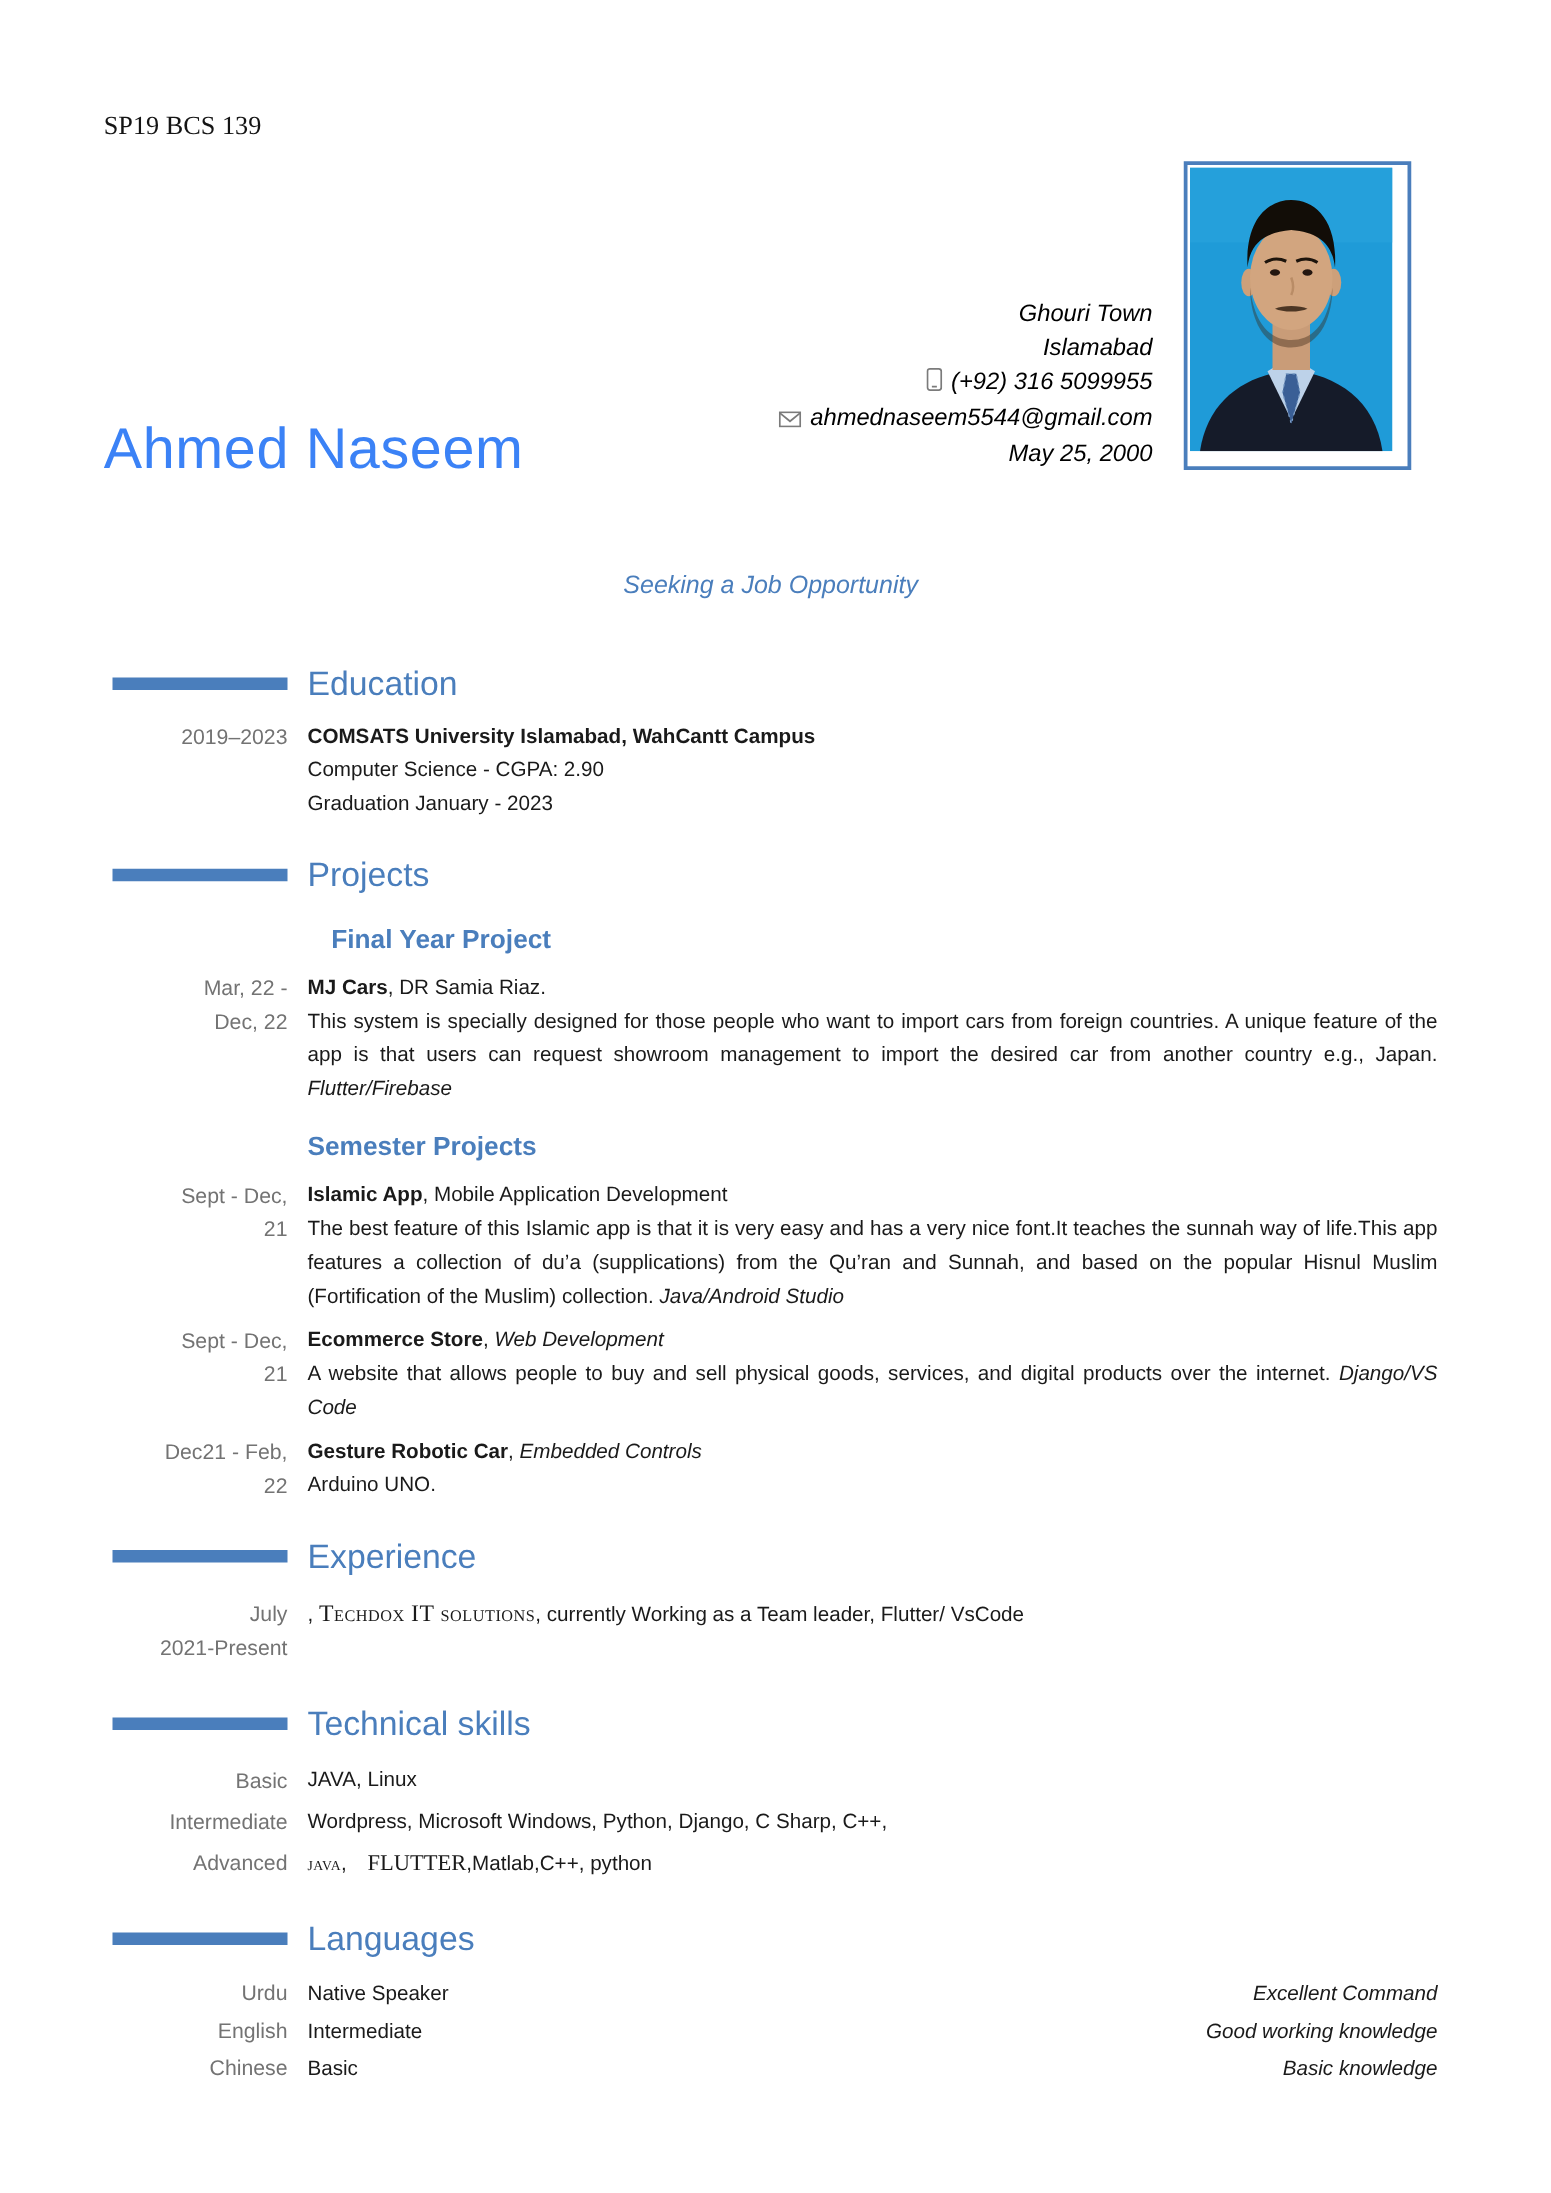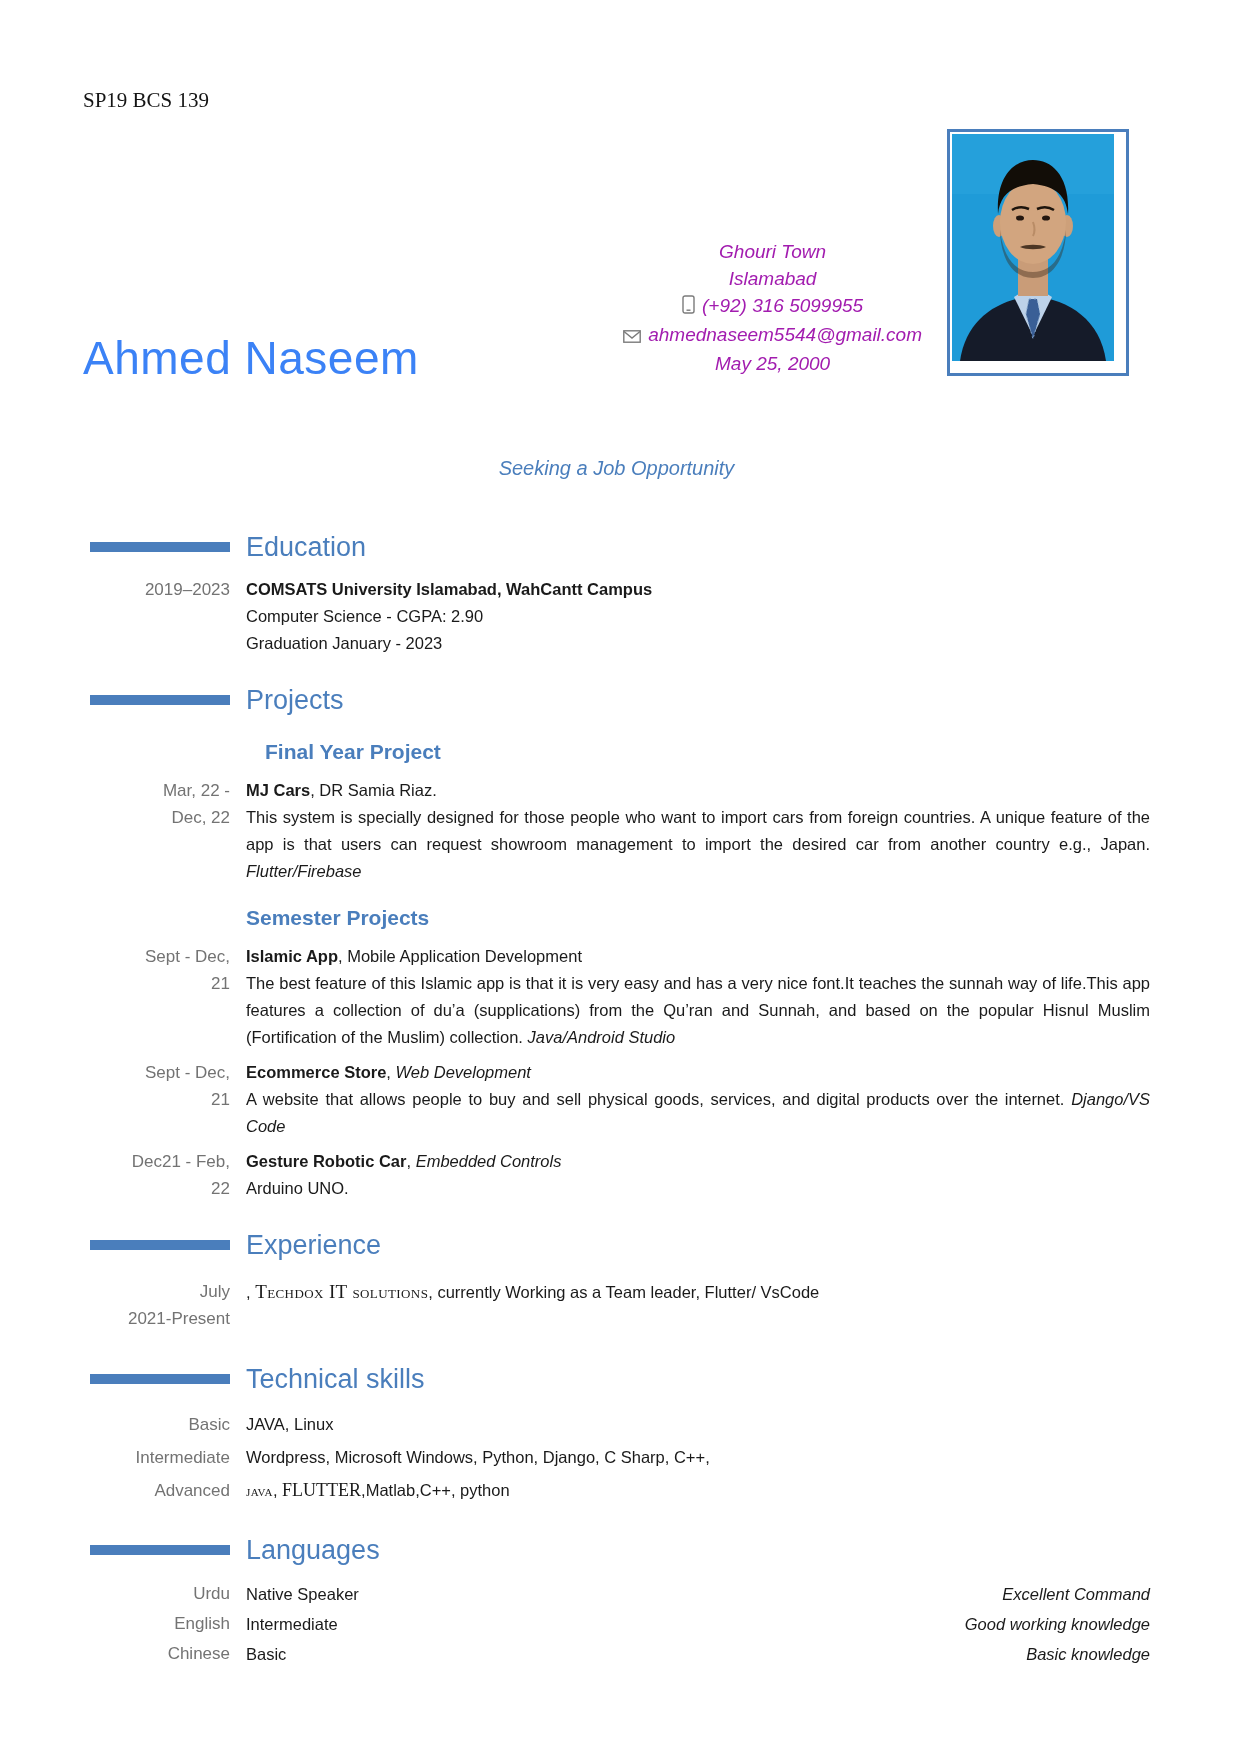--- a/index.html
+++ b/index.html
@@ -19,22 +19,22 @@
     font-size:21px;color:#141414;
   }
   .hero{position:relative;height:268px;margin-top:6px;}
   .name{
     position:absolute;left:0;bottom:2px;
     font-size:46px;font-weight:400;color:#3b82f6;
     letter-spacing:0.5px;white-space:nowrap;
   }
   .contact{
     position:absolute;right:228px;bottom:10px;
-    text-align:center;
-    font-style:italic;font-size:19px;line-height:27px;color:#a21caf;
+    text-align:right;
+    font-style:italic;font-size:19px;line-height:27px;color:#000000;
     white-space:nowrap;
   }
   .contact .icon{display:inline-block;vertical-align:-2px;margin-right:7px;font-style:normal;}
   .photo-frame{
     position:absolute;top:10px;right:21px;
     width:172px;height:237px;
     border:3px solid #4a7ebc;background:#fff;padding:2px;
   }
   .photo-frame svg{display:block;}
   
@@ -61,21 +61,21 @@
   }
   .sub-row{margin-top:20px;}
   .entry{margin-top:12px;}
   .entry-title .pname{font-weight:700;}
   .desc{text-align:justify;margin:0;}
   .it{font-style:italic;}
   .sc-serif{
     font-family:"Liberation Serif",serif;
     font-variant:small-caps;letter-spacing:0.4px;font-size:19px;
   }
-  .serif-caps{font-family:"Liberation Serif",serif;font-size:18px;}
+  .serif-caps{font-family:"Liberation Serif",serif;font-size:18px;margin-left:12px;}
   .sc-small{
     font-family:"Liberation Serif",serif;
     font-variant:small-caps;font-size:16px;letter-spacing:0.4px;
   }
   
   .skill-row{line-height:33px;}
   .skills-block{margin-top:12px;}
   .lang-block{margin-top:12px;}
   .lang-row{line-height:30px;}
   .lang-comment{font-style:italic;text-align:right;font-size:16.5px;}

